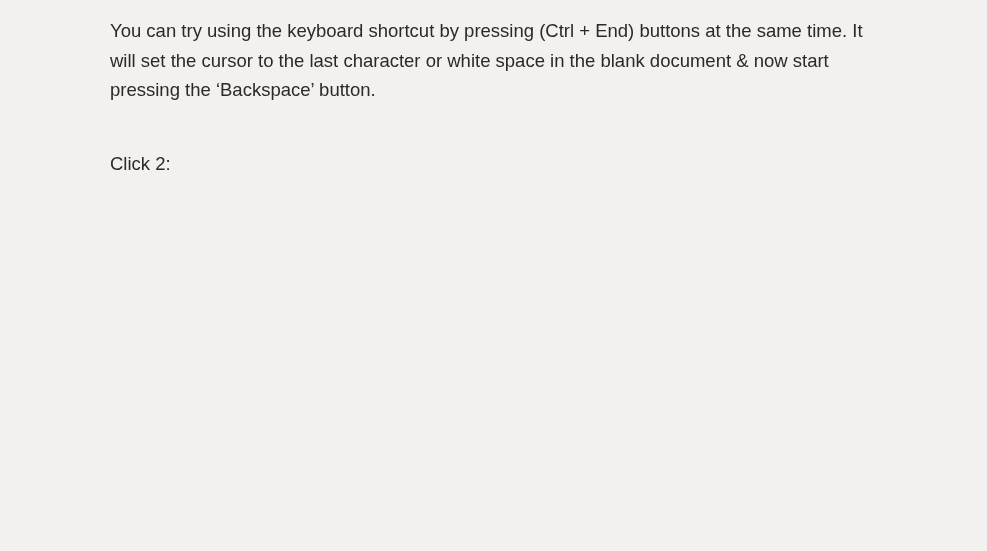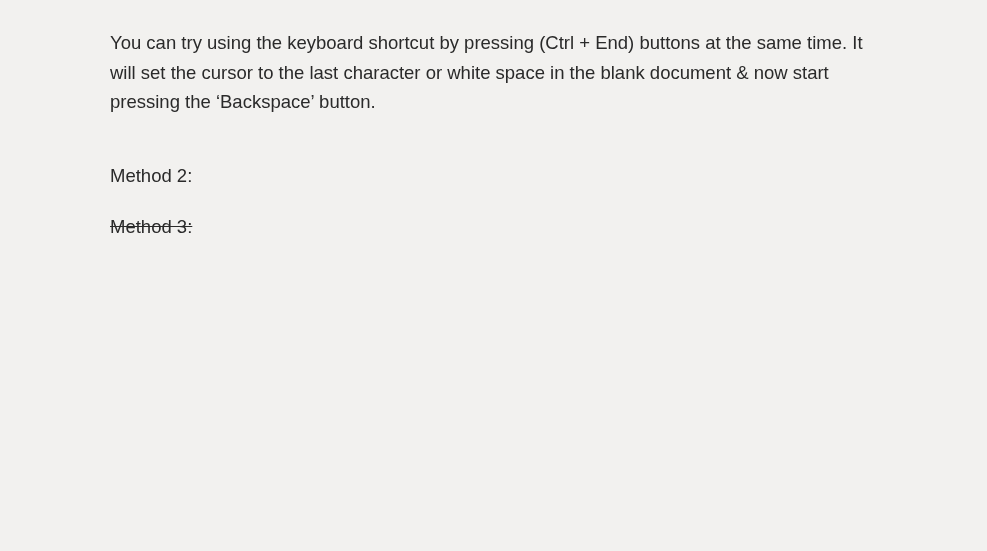--- a/index.html
+++ b/index.html
@@ -12,38 +12,36 @@
       font-family: Arial, Helvetica, sans-serif;
       width: 987px;
       height: 551px;
       overflow: hidden;
     }
     .content {
       padding: 16px 110px 20px 110px;
       color: #2a2a2a;
       font-size: 18.5px;
       line-height: 1.6;
-      margin-top: 12px;
     }
     .paragraph {
       margin-bottom: 44px;
     }
     .method-heading {
       margin-bottom: 22px;
     }
     .strike {
       text-decoration: line-through;
     }
   </style>
 </head>
 <body>
 
 <div class="content">
 
   <p class="paragraph">You can try using the keyboard shortcut by pressing (Ctrl + End) buttons at the same time. It will set the cursor to the last character or white space in the blank document &amp; now start pressing the ‘Backspace’ button.</p>
 
-  <p class="method-heading">Method 2:</p>
+  <p class="method-heading">Click 2:</p>
 
 
-  <p class="method-heading strike">Method 3:</p>
 
 
 </div>
 
 </body></html>

